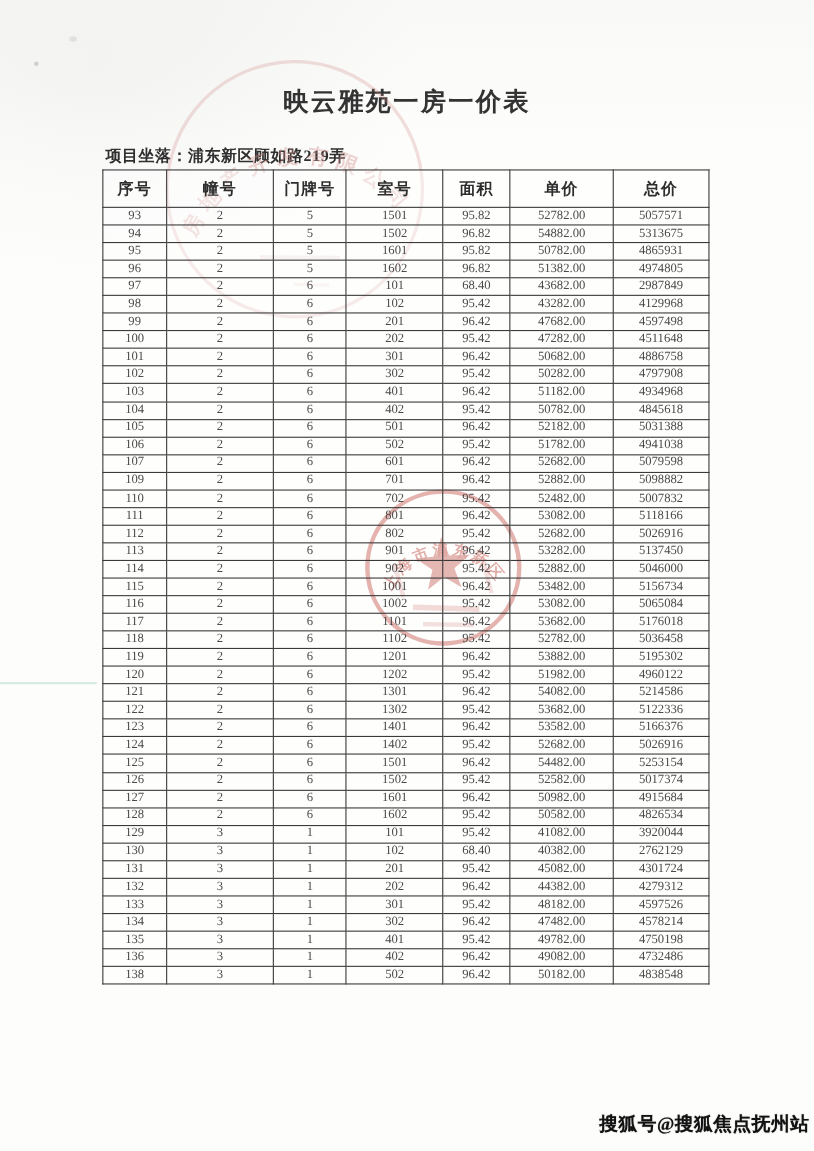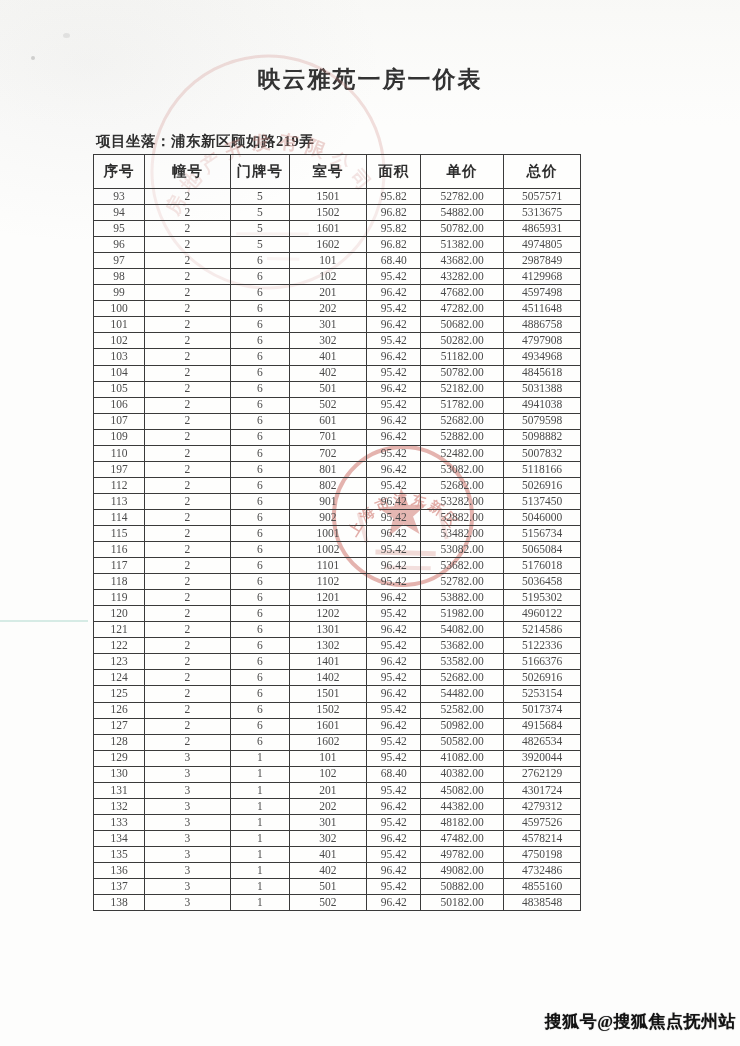--- a/index.html
+++ b/index.html
@@ -10,30 +10,30 @@
     color:#3d3d3d;
   }
   .page-bg{
     position:absolute;inset:0;
     background:
       radial-gradient(ellipse 420px 260px at 12% 6%, rgba(150,150,150,0.08), rgba(0,0,0,0) 70%),
       linear-gradient(180deg, rgba(240,240,236,0.35) 0%, rgba(255,255,255,0) 12%);
     pointer-events:none;
   }
   .doc-title{
-    position:absolute;top:64px;left:0;width:100%;
+    position:absolute;top:77px;left:0;width:100%;
     text-align:center;font-size:23px;font-weight:bold;color:#333;
     letter-spacing:2px;
   }
   .location-line{
     position:absolute;top:132px;left:96px;
     font-size:14.5px;font-weight:bold;color:#2f2f2f;letter-spacing:0.5px;
   }
   table.price-table{
-    position:absolute;top:154px;left:93px;width:488px;
+    position:absolute;top:154px;left:93px;width:552px;
     border-collapse:collapse;table-layout:fixed;
     background:rgba(255,255,255,0.4);
   }
   .price-table th{
     border:1.5px solid #3a3a3a;height:33px;
     font-size:14.5px;font-weight:bold;color:#2e2e2e;
     text-align:center;padding:0;letter-spacing:1px;
   }
   .price-table td{
     border:1.5px solid #3a3a3a;height:15.05px;
@@ -277,21 +277,21 @@
       <tr>
         <td>110</td>
         <td>2</td>
         <td>6</td>
         <td>702</td>
         <td>95.42</td>
         <td>52482.00</td>
         <td>5007832</td>
       </tr>
       <tr>
-        <td>197</td>
+        <td>111</td>
         <td>2</td>
         <td>6</td>
         <td>801</td>
         <td>96.42</td>
         <td>53082.00</td>
         <td>5118166</td>
       </tr>
       <tr>
         <td>112</td>
         <td>2</td>
@@ -511,29 +511,20 @@
       <tr>
         <td>136</td>
         <td>3</td>
         <td>1</td>
         <td>402</td>
         <td>96.42</td>
         <td>49082.00</td>
         <td>4732486</td>
       </tr>
       <tr>
-        <td>137</td>
-        <td>3</td>
-        <td>1</td>
-        <td>501</td>
-        <td>95.42</td>
-        <td>50882.00</td>
-        <td>4855160</td>
-      </tr>
-      <tr>
         <td>138</td>
         <td>3</td>
         <td>1</td>
         <td>502</td>
         <td>96.42</td>
         <td>50182.00</td>
         <td>4838548</td>
       </tr>
     </tbody>
 </table>

